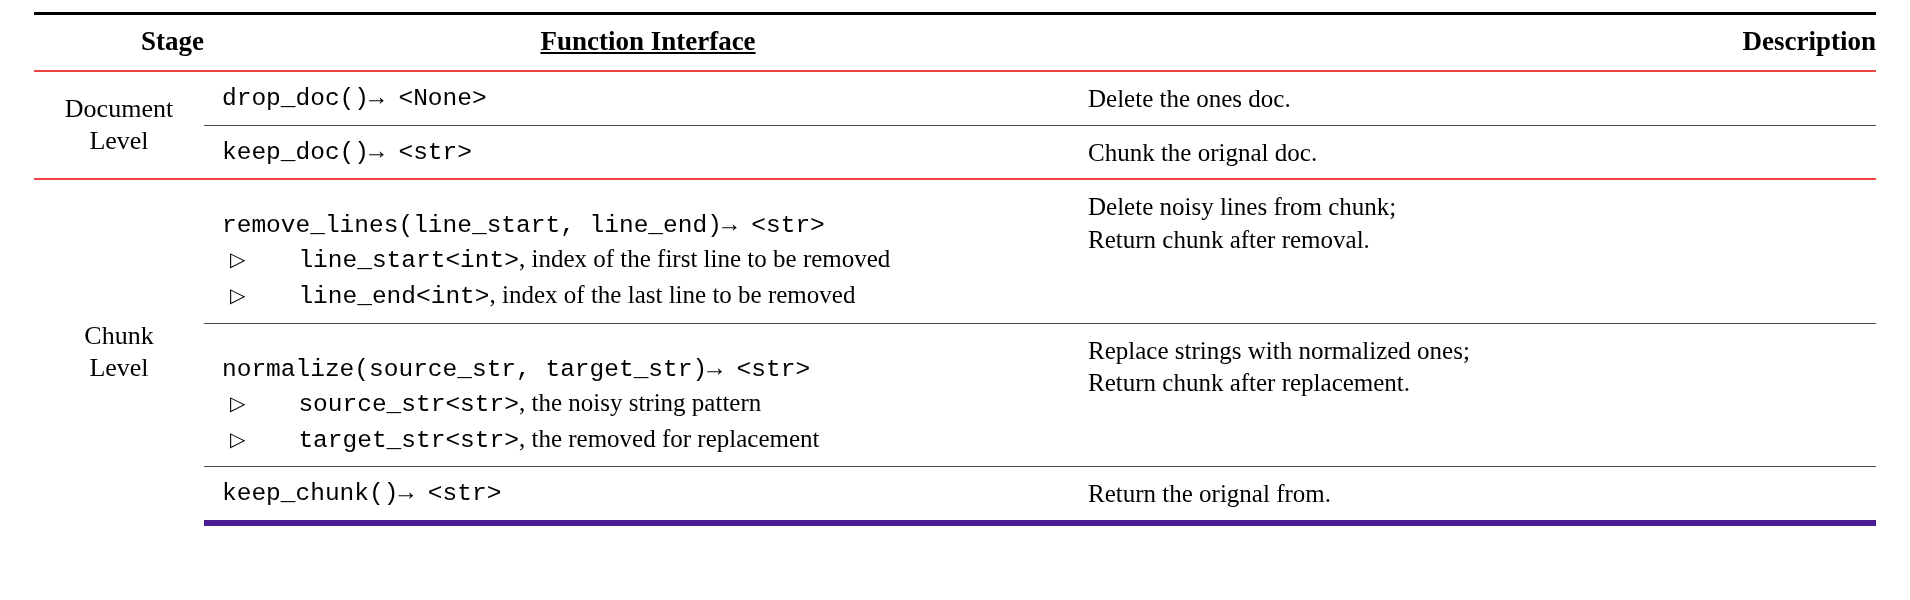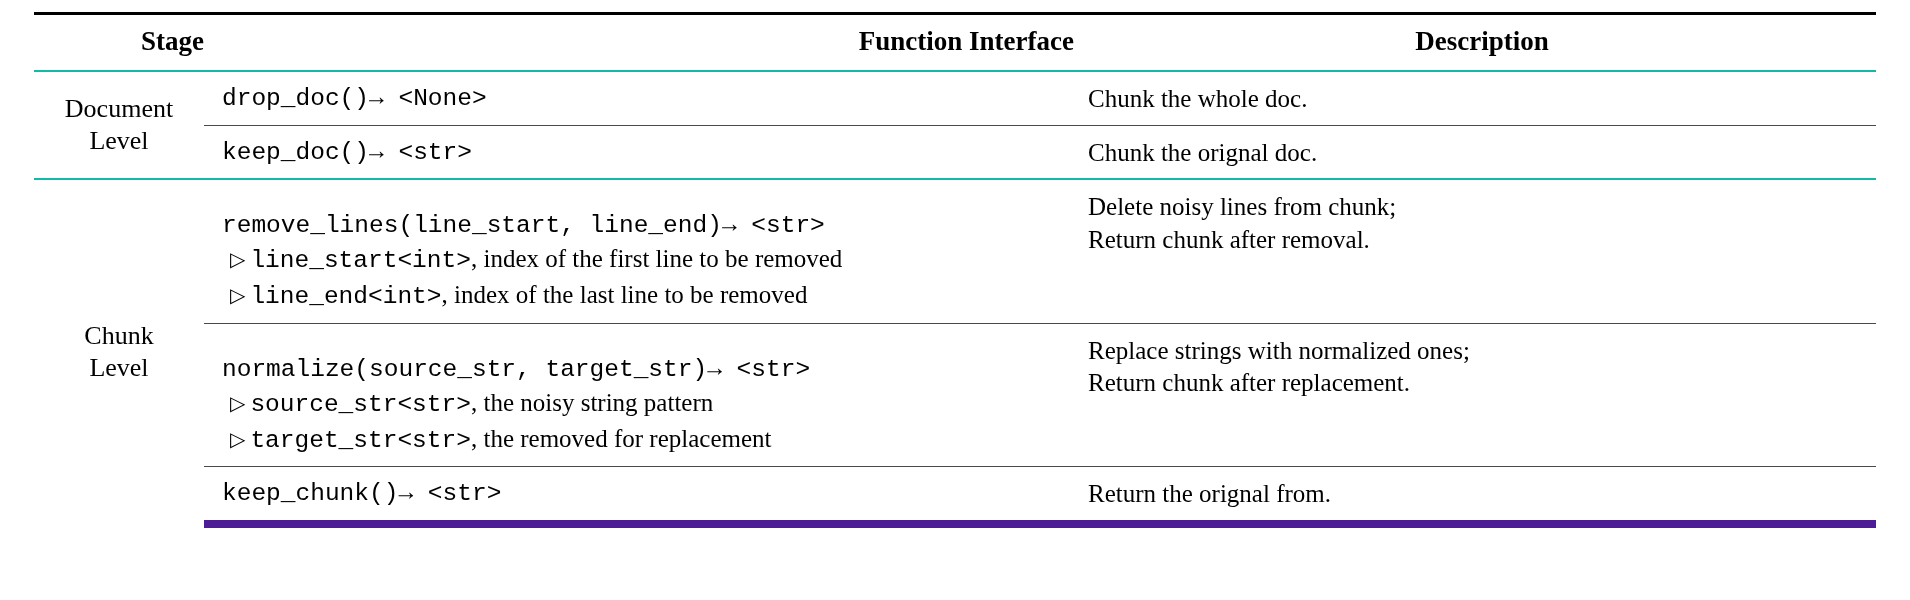--- a/index.html
+++ b/index.html
@@ -32,25 +32,25 @@
     table-layout: fixed;
   }
 
   
   .rule-heavy-top > td,
   .rule-heavy-top > th {
     border-top: 3px solid #000;
   }
   .rule-heavy-bottom > td,
   .rule-heavy-bottom > th {
-    border-bottom: 8px solid #4c1d95;
+    border-bottom: 6px solid #4c1d95;
   }
   .rule-mid > td,
   .rule-mid > th {
-    border-top: 2px solid #14b8a6;
+    border-top: 2px solid #ef4444;
   }
   
   td.rule-thin,
   th.rule-thin {
     border-top: 1.6px solid #4a4a4a;
   }
 
   
   col.c-stage { width: 170px; }
   col.c-iface { width: 870px; }
@@ -61,25 +61,26 @@
     font-weight: bold;
     font-size: 27px;
     padding: 11px 0 13px 0;
     vertical-align: middle;
     line-height: 1.15;
   }
   th.h-stage {
     text-align: right;
   }
   th.h-iface {
+    text-align: center;
+    padding-left: 18px;
+    text-decoration: underline;
+  }
+  th.h-desc {
     text-align: right;
-    padding-left: 18px;
-  }
-  th.h-desc {
-    text-align: center;
     padding-left: 14px;
   }
 
   
   td {
     vertical-align: top;
     font-size: 25px;
     line-height: 1.30;
   }
   td.stage-cell {
@@ -110,20 +111,21 @@
   .param-line {
     font-family: "Liberation Serif", "DejaVu Serif", serif;
     font-size: 25px;
     line-height: 1.34;
     white-space: nowrap;
     padding-left: 8px;
   }
   .param-line .mono {
     font-family: "Liberation Mono", "DejaVu Sans Mono", monospace;
     font-size: 24.5px;
+    margin-left: 48px;
   }
   .param-line .tri {
     font-family: "DejaVu Sans", sans-serif;
     font-size: 20px;
     padding-right: 5px;
     position: relative;
     top: -1px;
   }
   .desc-line { display: block; white-space: nowrap; }
 </style>
@@ -151,21 +153,21 @@
 
       <tr class="rule-mid">
         <td class="stage-cell" rowspan="2">
           <span class="desc-line">Document</span>
           <span class="desc-line">Level</span>
         </td>
         <td class="iface-cell">
           <span class="sig">drop_doc()→ &lt;None&gt;</span>
         </td>
         <td class="desc-cell">
-          <span class="desc-line">Chunk the whole doc.</span>
+          <span class="desc-line">Delete the ones doc.</span>
         </td>
       </tr>
 
       <tr>
         <td class="iface-cell rule-thin">
           <span class="sig">keep_doc()→ &lt;str&gt;</span>
         </td>
         <td class="desc-cell rule-thin">
           <span class="desc-line">Chunk the orignal doc.</span>
         </td>

